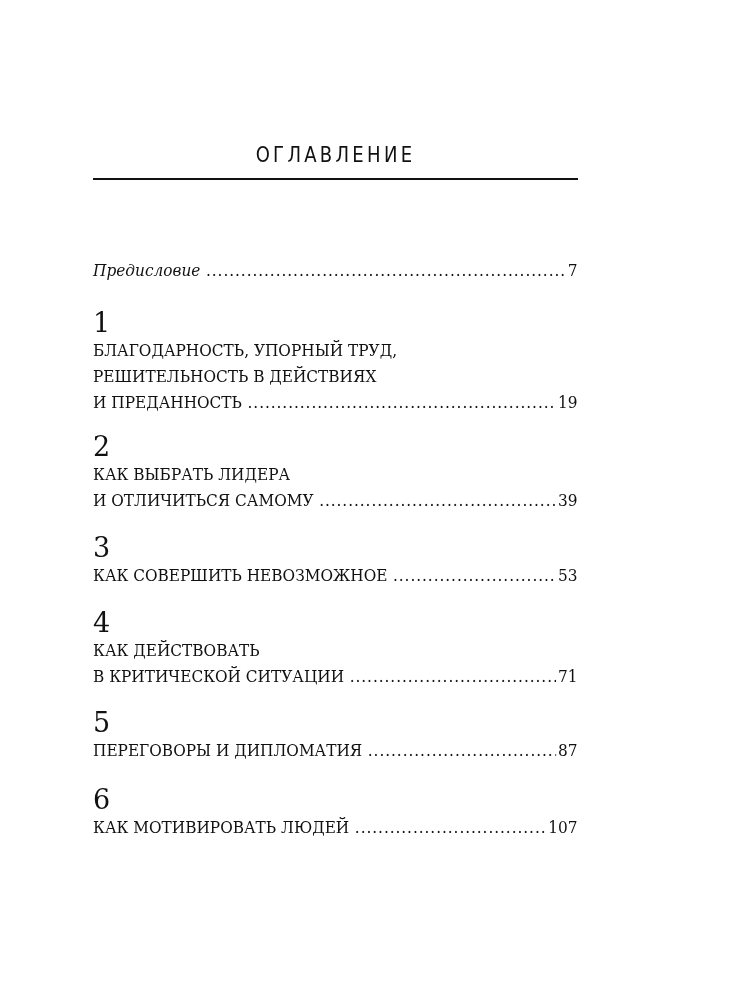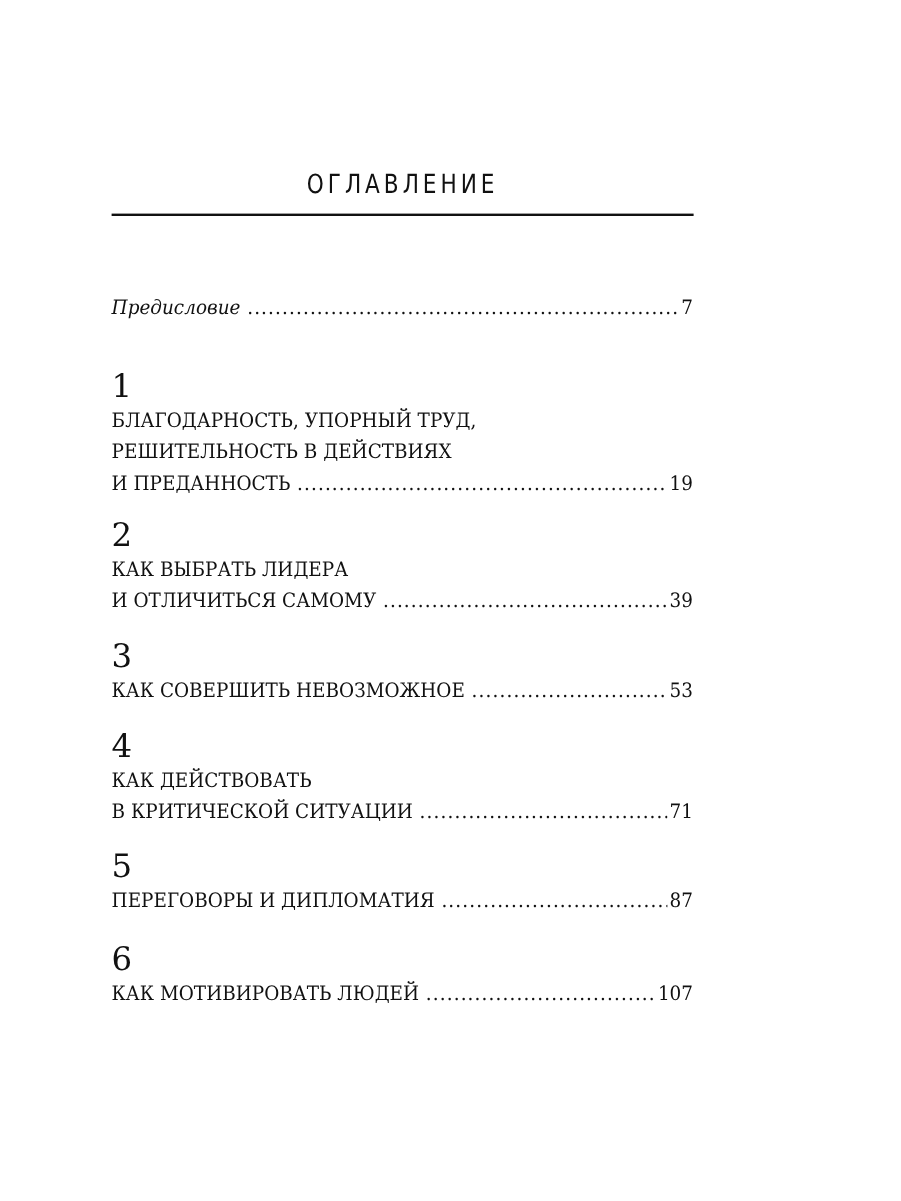--- a/index.html
+++ b/index.html
@@ -88,21 +88,21 @@
       font-style: italic;
     }
   </style>
 </head>
 <body>
 
 <div class="page">
   <div class="title">ОГЛАВЛЕНИЕ</div>
   <div class="rule"></div>
 
-  <div class="entry" style="top:244px;">
+  <div class="entry" style="top:258px;">
     <div class="line leader-line">
       <span class="txt italic">Предисловие</span>
       <span class="dots"></span>
       <span class="pg">7</span>
     </div>
   </div>
 
   <div class="entry" style="top:308px;">
     <div class="num">1</div>
     <div class="line">БЛАГОДАРНОСТЬ, УПОРНЫЙ ТРУД,</div>

